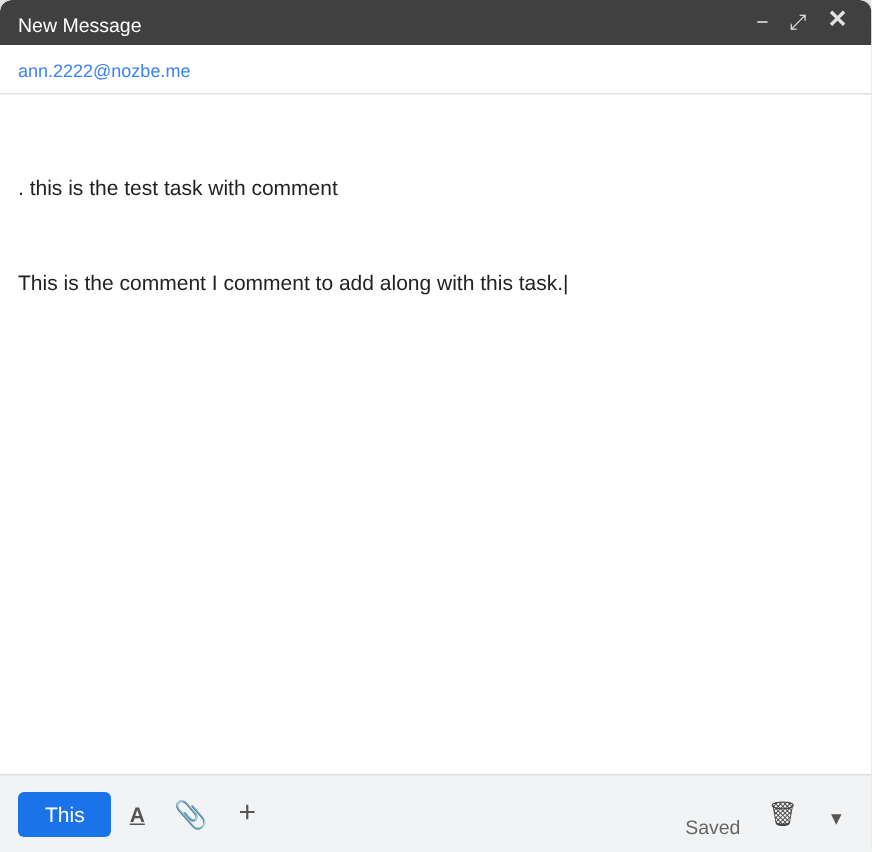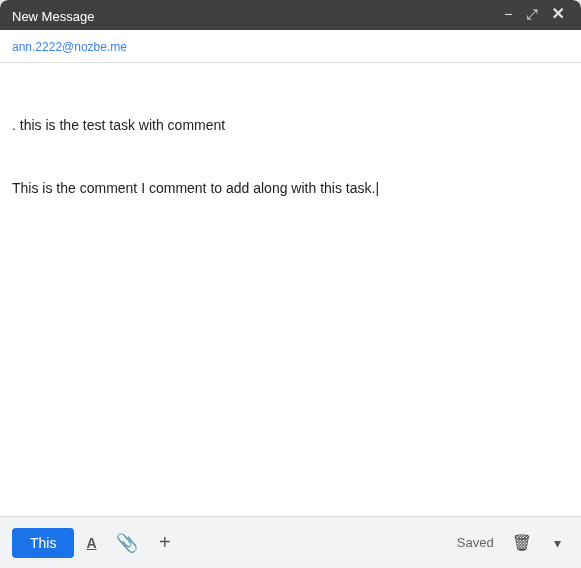--- a/index.html
+++ b/index.html
@@ -123,21 +123,21 @@
       color: #444;
       font-size: 17px;
       display: flex;
       align-items: center;
       justify-content: center;
       border-radius: 50%;
     }
 
     .footer-right {
       display: flex;
-      align-items: center;
+      align-items: flex-end;
       gap: 6px;
     }
 
     .saved-text {
       font-size: 13px;
       color: #666;
       margin-right: 4px;
     }
 
     .footer-right-icon-btn {

